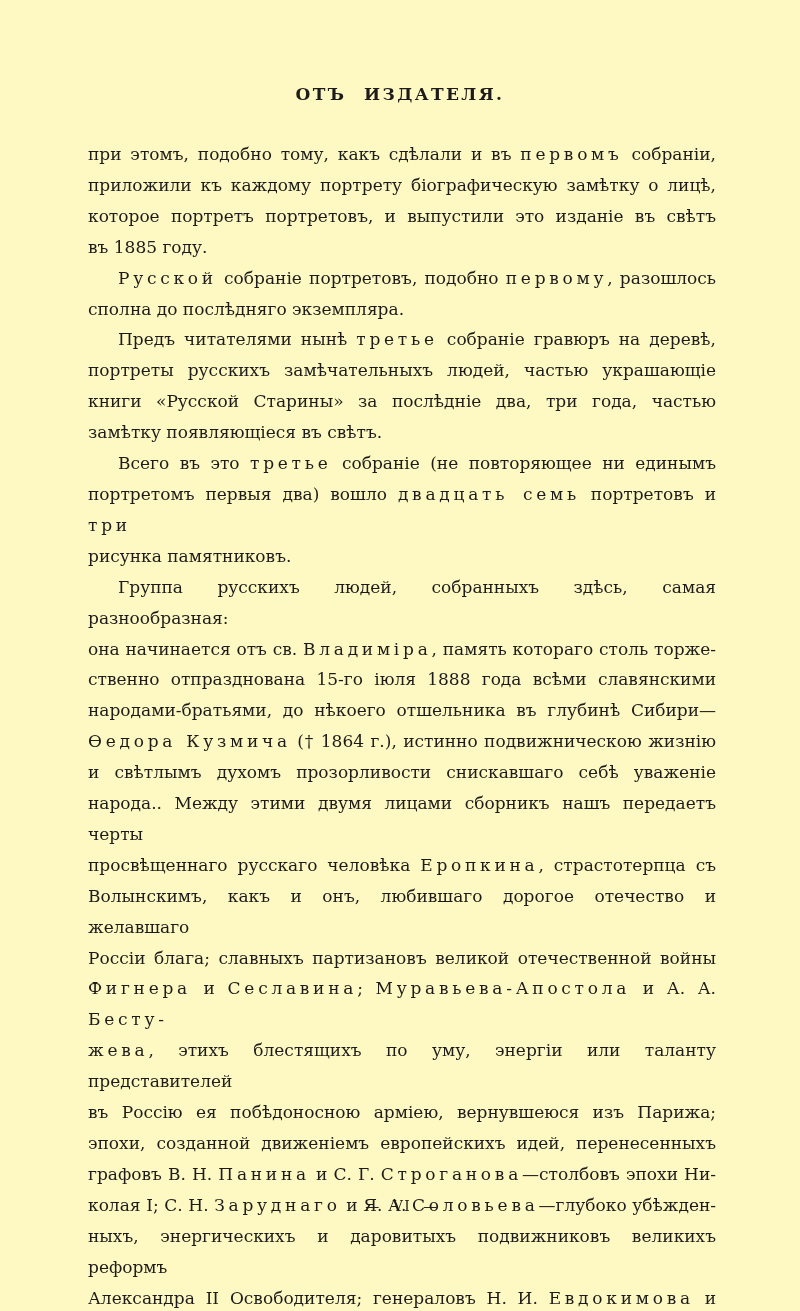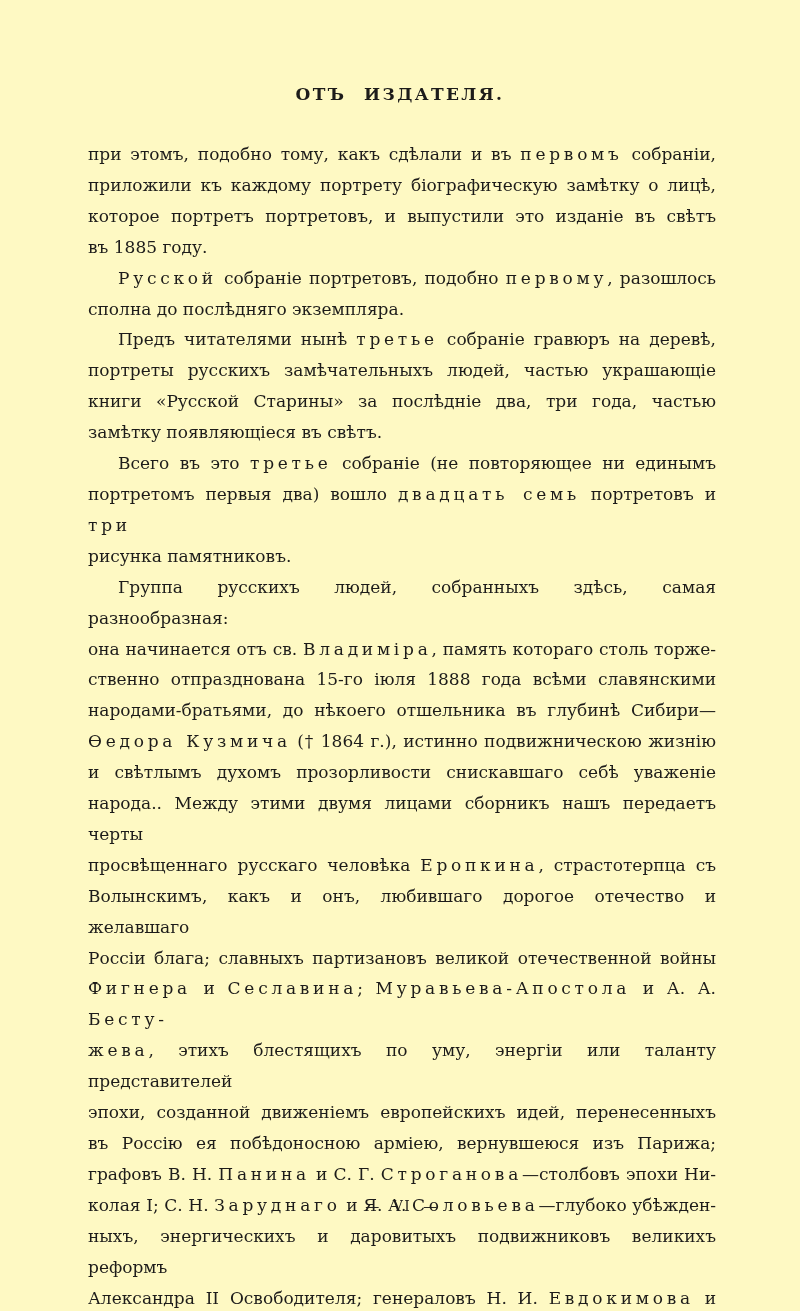--- a/index.html
+++ b/index.html
@@ -86,22 +86,22 @@
       <div class="line">ственно отпразднована 15-го іюля 1888 года всѣми славянскими</div>
       <div class="line">народами-братьями, до нѣкоего отшельника въ глубинѣ Сибири—</div>
       <div class="line"><span class="sp">Ѳедора Кузмича</span> († 1864 г.), истинно подвижническою жизнію</div>
       <div class="line">и свѣтлымъ духомъ прозорливости снискавшаго себѣ уваженіе</div>
       <div class="line">народа.. Между этими двумя лицами сборникъ нашъ передаетъ черты</div>
       <div class="line">просвѣщеннаго русскаго человѣка <span class="sp">Еропкина</span>, страстотерпца съ</div>
       <div class="line">Волынскимъ, какъ и онъ, любившаго дорогое отечество и желавшаго</div>
       <div class="line">Россіи блага; славныхъ партизановъ великой отечественной войны</div>
       <div class="line"><span class="sp">Фигнера</span> и <span class="sp">Сеславина</span>; <span class="sp">Муравьева-Апостола</span> и А. А. <span class="sp">Бесту-</span></div>
       <div class="line"><span class="sp">жева</span>, этихъ блестящихъ по уму, энергіи или таланту представителей</div>
+      <div class="line">въ Россію ея побѣдоносною арміею, вернувшеюся изъ Парижа;</div>
       <div class="line">эпохи, созданной движеніемъ европейскихъ идей, перенесенныхъ</div>
-      <div class="line">въ Россію ея побѣдоносною арміею, вернувшеюся изъ Парижа;</div>
       <div class="line">графовъ В. Н. <span class="sp">Панина</span> и С. Г. <span class="sp">Строганова</span>—столбовъ эпохи Ни-</div>
       <div class="line">колая I; С. Н. <span class="sp">Заруднаго</span> и Я. А. <span class="sp">Соловьева</span>—глубоко убѣжден-</div>
       <div class="line">ныхъ, энергическихъ и даровитыхъ подвижниковъ великихъ реформъ</div>
       <div class="line">Александра II Освободителя; генераловъ Н. И. <span class="sp">Евдокимова</span> и</div>
     </div>
 
   <div class="footer">— VI —</div>
 </div>
 
 </body></html>

